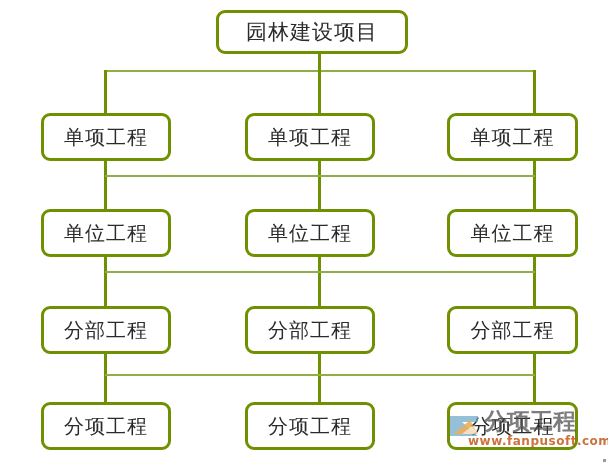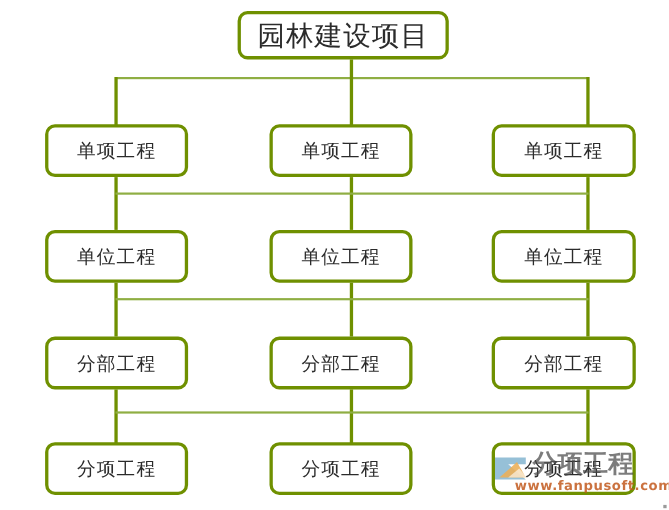--- a/index.html
+++ b/index.html
@@ -26,24 +26,24 @@
     display: flex;
     align-items: center;
     justify-content: center;
     color: #2b2b2b;
     font-family: "DejaVu Sans", "Liberation Sans", sans-serif;
     letter-spacing: 1px;
     white-space: nowrap;
     z-index: 3;
   }
   .node-root {
-    font-size: 25px;
+    font-size: 21px;
   }
   .node-level {
-    font-size: 17px;
+    font-size: 20px;
   }
   .conn-v {
     position: absolute;
     width: 3px;
     background: #6f9000;
     z-index: 1;
   }
   .conn-h {
     position: absolute;
     height: 2px;

